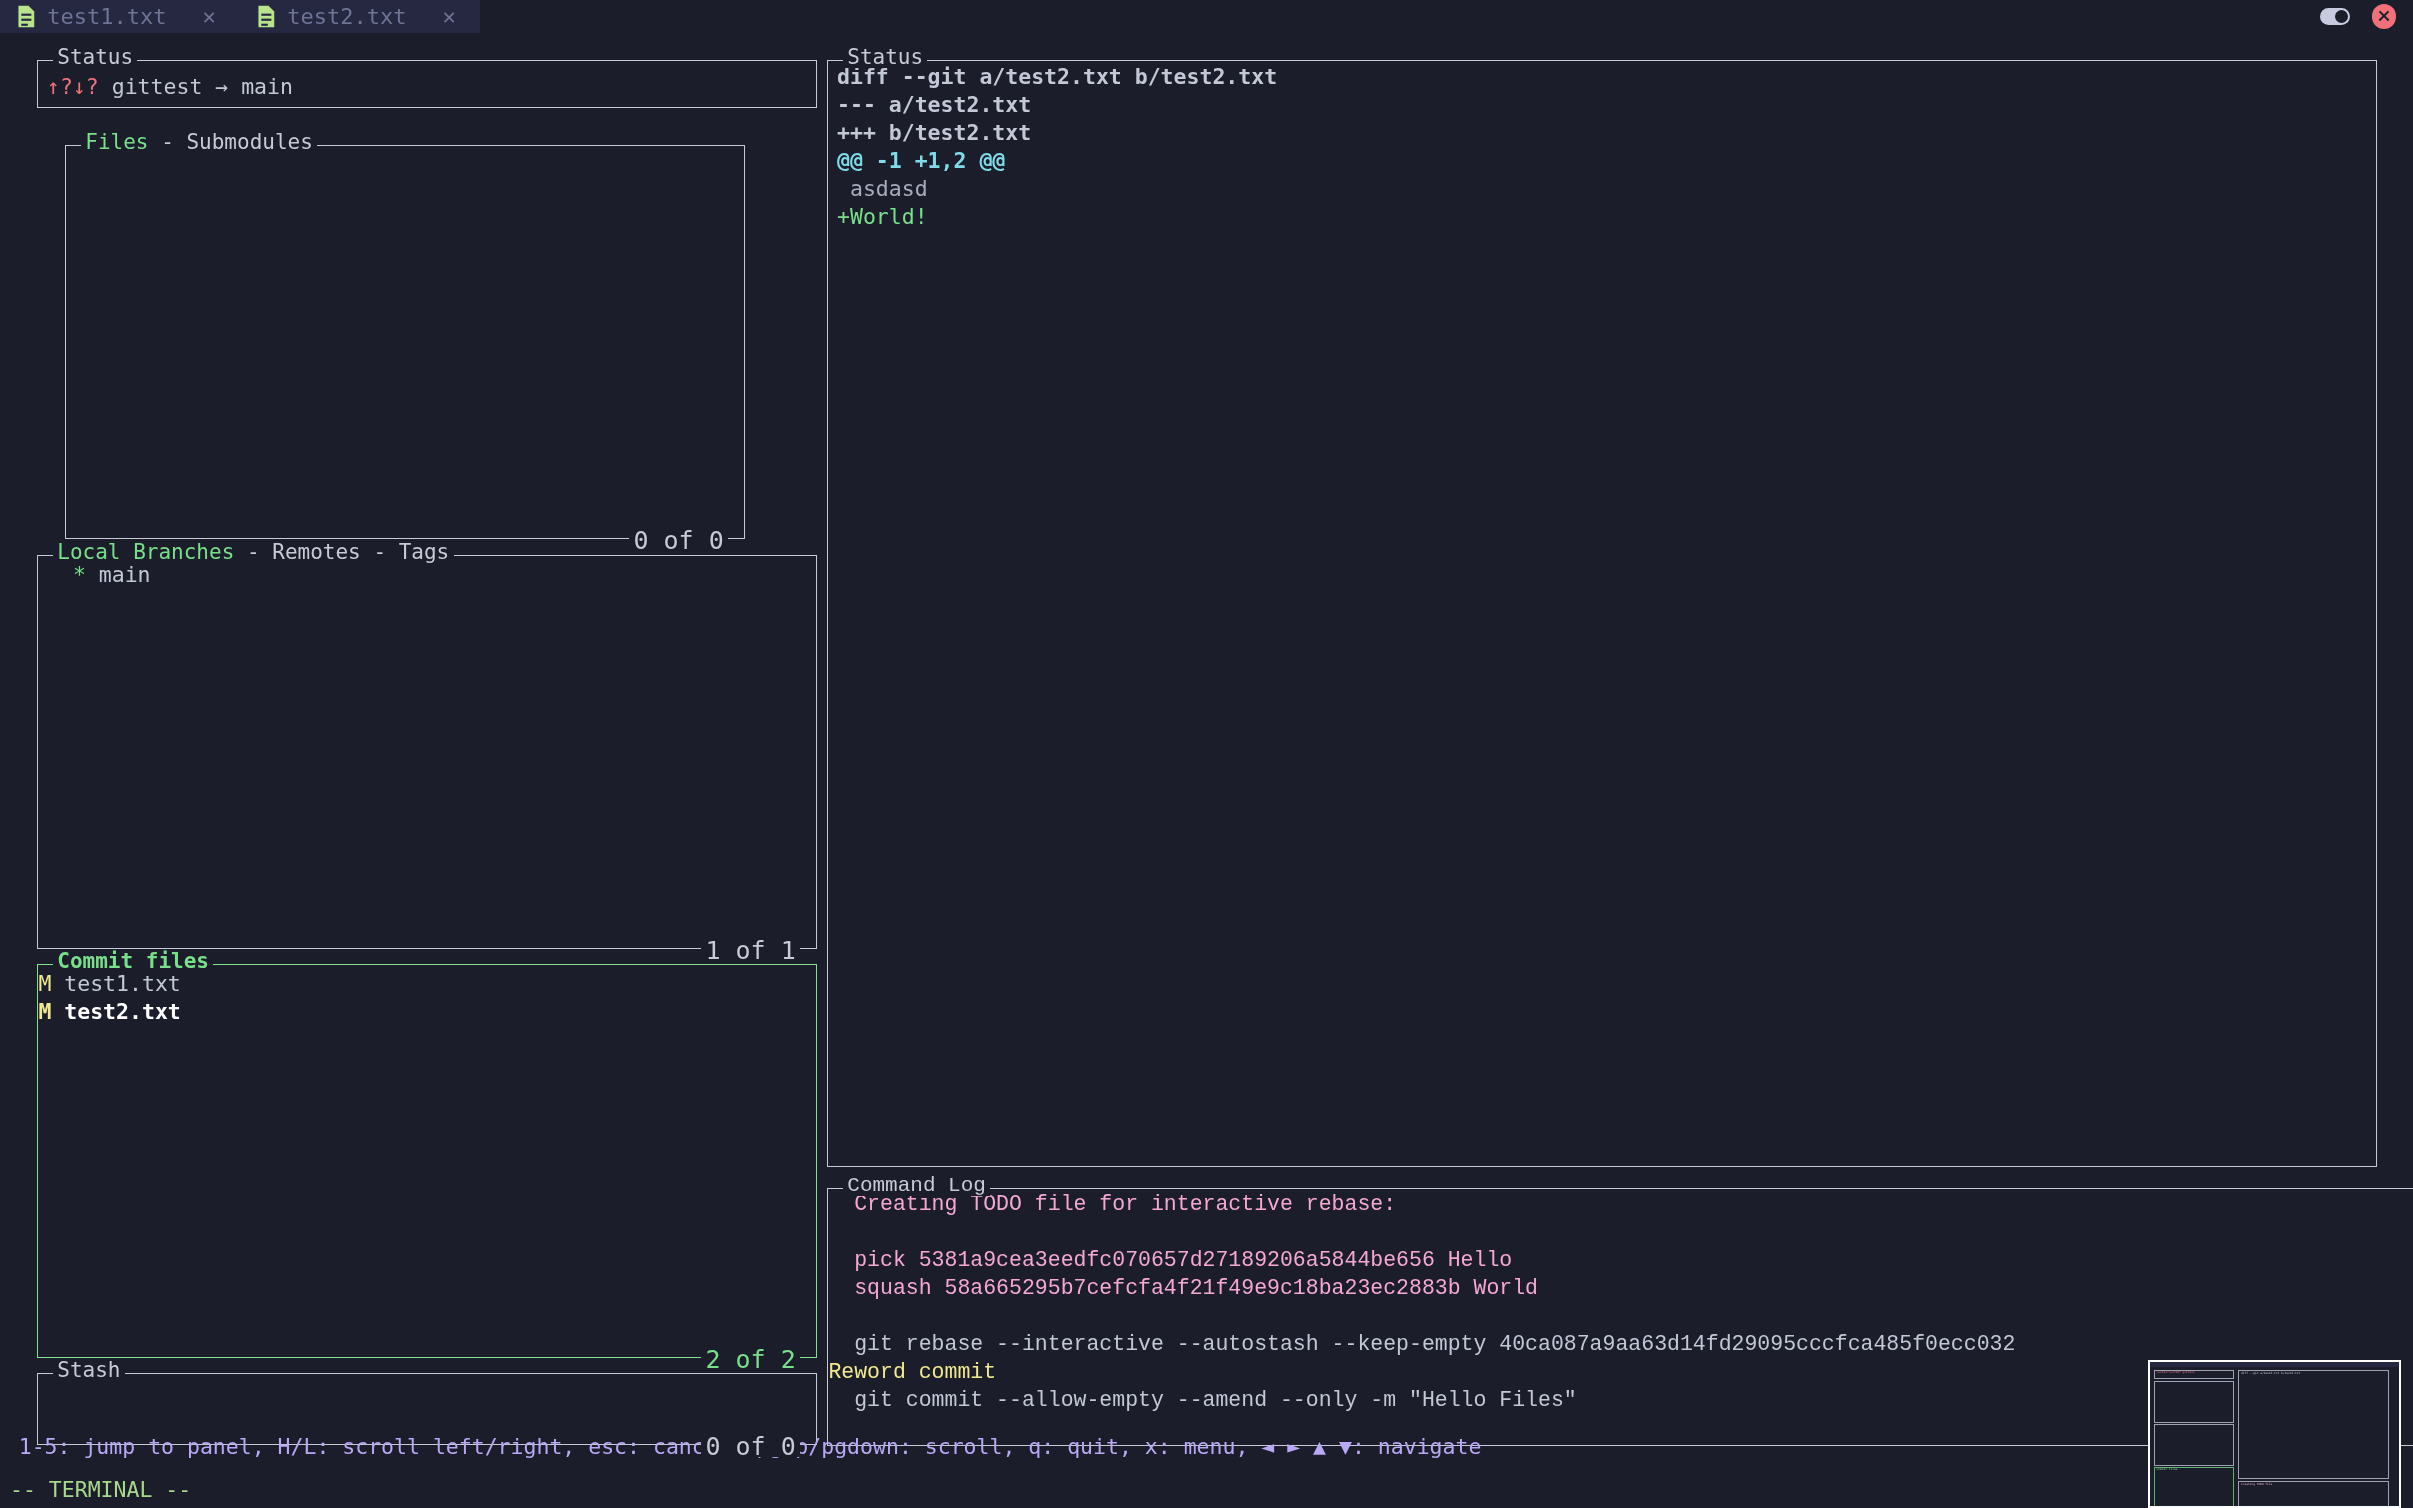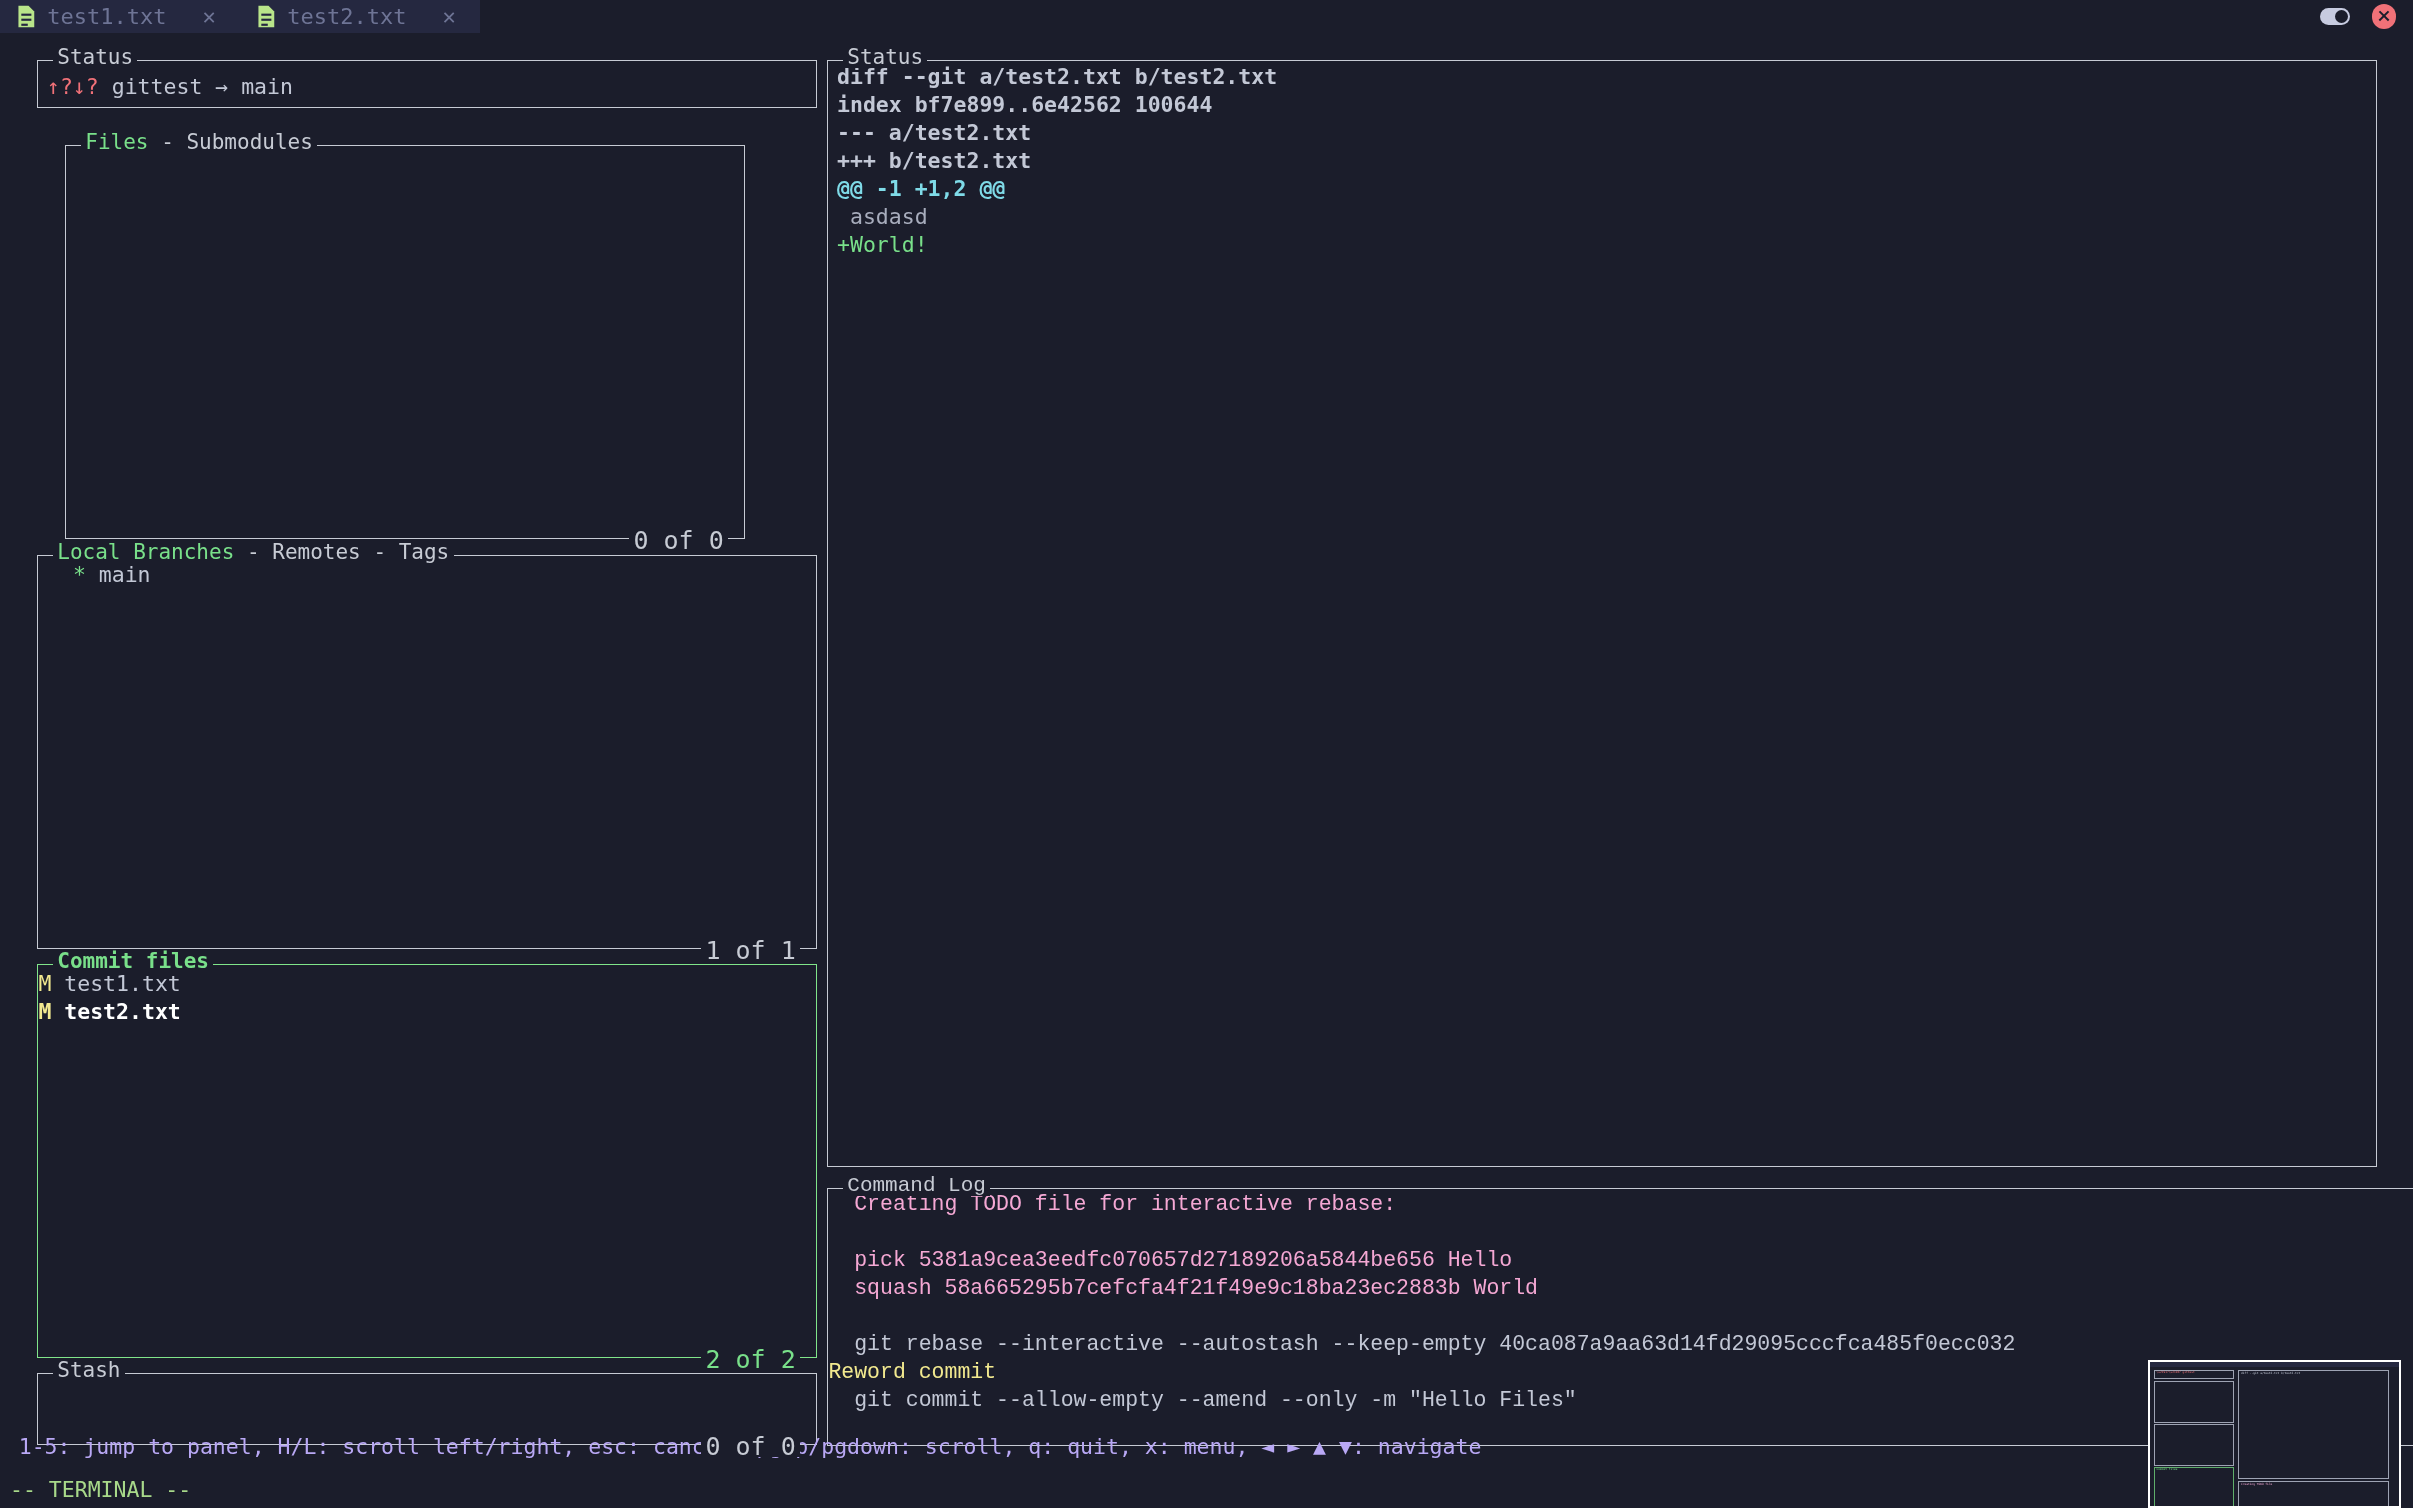--- a/index.html
+++ b/index.html
@@ -235,21 +235,20 @@
     <div class="panel-title">Stash</div>
     <div class="panel-count">0 of 0</div>
     <div class="panel-body"></div>
   </div>
 
   <div class="panel" style="left:827px; top:18.7px; width:1550px; height:1115px;">
     <div class="panel-box"></div>
     <div class="panel-title">Status</div>
     <div class="panel-body" style="top:11.5px;">
       <div class="line bold c-grey">diff --git a/test2.txt b/test2.txt</div>
-      <div class="line bold c-grey">index bf7e899..6e42562 100644</div>
       <div class="line bold c-grey">--- a/test2.txt</div>
       <div class="line bold c-grey">+++ b/test2.txt</div>
       <div class="line bold c-cyan">@@ -1 +1,2 @@</div>
       <div class="line c-dim"> asdasd</div>
       <div class="line c-green">+World!</div>
     </div>
   </div>
 
   <div class="panel" style="left:827px; top:1147px; width:1690px; height:266px;font-family:Liberation Mono, monospace;">
     <div class="panel-box"></div>

